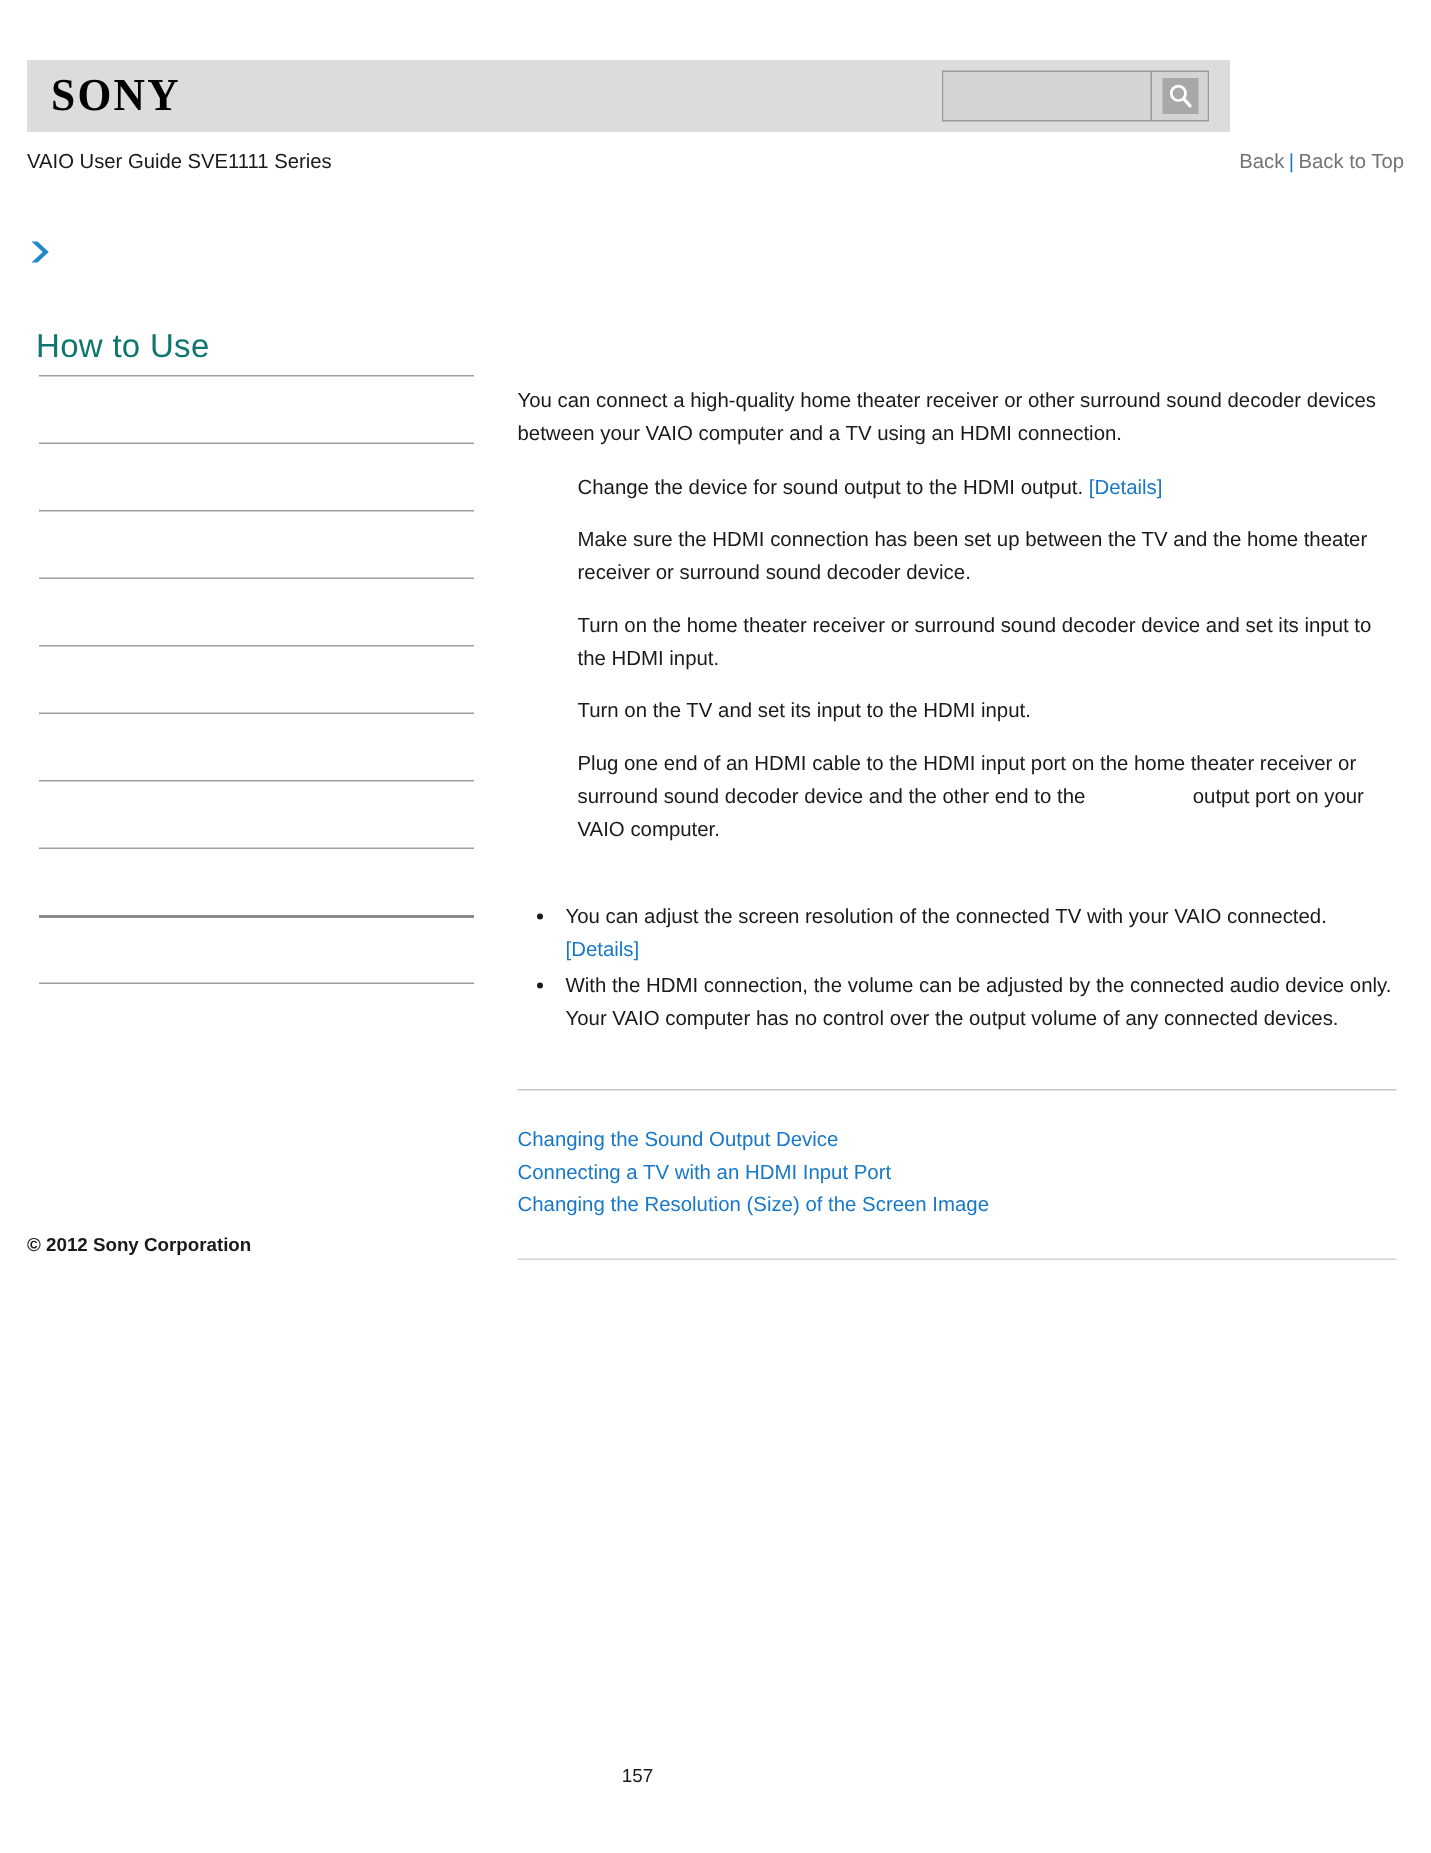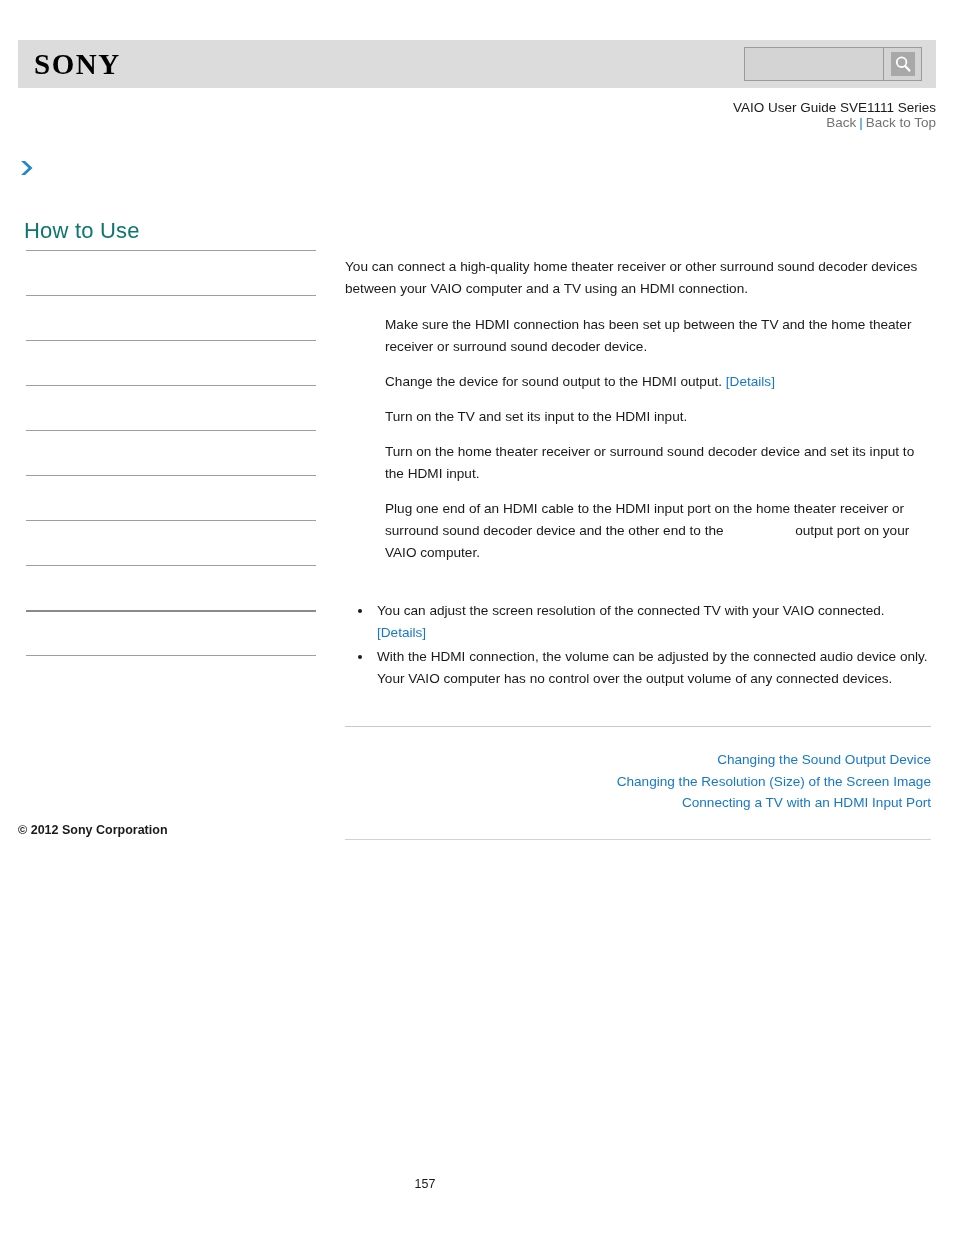--- a/index.html
+++ b/index.html
@@ -15,21 +15,21 @@
     font-family: "Liberation Sans", sans-serif;
     color: #1a1a1a;
     overflow: hidden;
   }
 
   
   .header-bar {
     position: absolute;
     left: 18px;
     top: 40px;
-    width: 918px;
+    width: 802px;
     height: 48px;
     background: #dcdcdc;
     display: flex;
     align-items: center;
     justify-content: space-between;
   }
   .sony-logo {
     margin-left: 16px;
     font-family: "Liberation Serif", serif;
     font-size: 29px;
@@ -77,24 +77,23 @@
     justify-content: center;
   }
 
   
   .subheader {
     position: absolute;
     left: 18px;
     top: 100px;
     width: 918px;
     display: flex;
-    align-items: flex-end;
+    align-items: flex-start;
     justify-content: space-between;
     font-size: 13.5px;
-    flex-direction: column;
   }
   .guide-title { color: #1a1a1a; }
   .nav-links { font-size: 13.5px; }
   .nav-links a {
     color: #737373;
     text-decoration: none;
   }
   .nav-sep { color: #1878c8; margin: 0 3px; }
 
   
@@ -177,21 +176,20 @@
   }
   .related {
     margin-top: 22px;
     line-height: 1.58;
   }
   .related a {
     display: block;
     color: #1878c8;
     text-decoration: none;
     font-size: 13.6px;
-    text-align: right;
   }
   hr.rule-bottom {
     border: none;
     border-top: 1px solid #d2d2d2;
     margin-top: 25px;
     width: 586px;
   }
 
   
   .copyright {
@@ -257,31 +255,31 @@
     <li></li>
   </ul>
 </div>
 
 <div class="main">
 
   <p class="intro">You can connect a high-quality home theater receiver or other surround sound decoder devices between your VAIO computer and a TV using an HDMI connection.</p>
 
   <ol class="steps">
     <li>
-      <span>Make sure the HDMI connection has been set up between the TV and the home theater receiver or surround sound decoder device.</span>
-    </li>
-    <li>
       <span>Change the device for sound output to the HDMI output.</span>
       <a href="#" class="inline-link">[Details]</a>
     </li>
     <li>
+      <span>Make sure the HDMI connection has been set up between the TV and the home theater receiver or surround sound decoder device.</span>
+    </li>
+    <li>
+      <span>Turn on the home theater receiver or surround sound decoder device and set its input to the HDMI input.</span>
+    </li>
+    <li>
       <span>Turn on the TV and set its input to the HDMI input.</span>
-    </li>
-    <li>
-      <span>Turn on the home theater receiver or surround sound decoder device and set its input to the HDMI input.</span>
     </li>
     <li>
       <span>Plug one end of an HDMI cable to the HDMI input port on the home theater receiver or surround sound decoder device and the other end to the</span>
       <span class="gap-img"></span>
       <span>output port on your VAIO computer.</span>
     </li>
   </ol>
 
   <ul class="notes">
     <li>
@@ -290,21 +288,21 @@
     </li>
     <li>
       <span>With the HDMI connection, the volume can be adjusted by the connected audio device only. Your VAIO computer has no control over the output volume of any connected devices.</span>
     </li>
   </ul>
 
   <hr class="rule">
 
   <div class="related">
     <a href="#">Changing the Sound Output Device</a>
+    <a href="#">Connecting a TV with an HDMI Input Port</a>
     <a href="#">Changing the Resolution (Size) of the Screen Image</a>
-    <a href="#">Connecting a TV with an HDMI Input Port</a>
   </div>
 
   <hr class="rule-bottom">
 </div>
 
 <div class="copyright">© 2012 Sony Corporation</div>
 <div class="page-num">157</div>
 
 </body></html>

